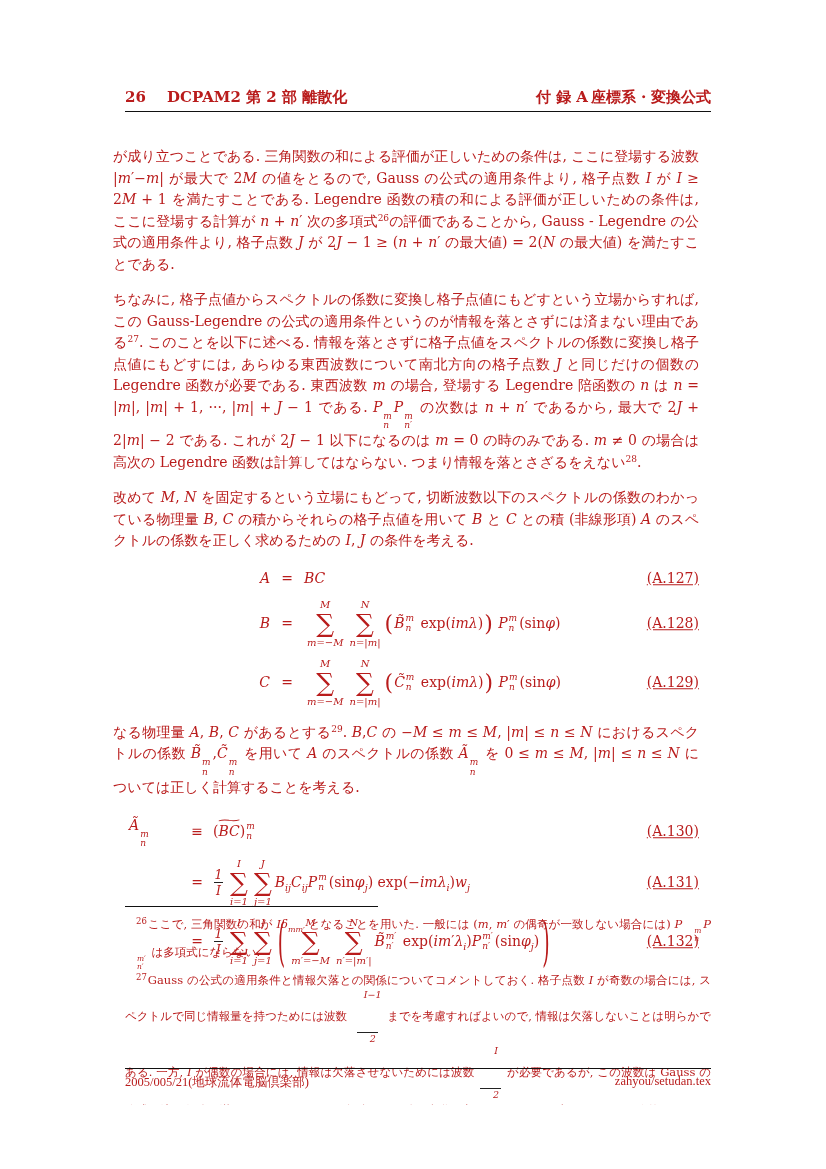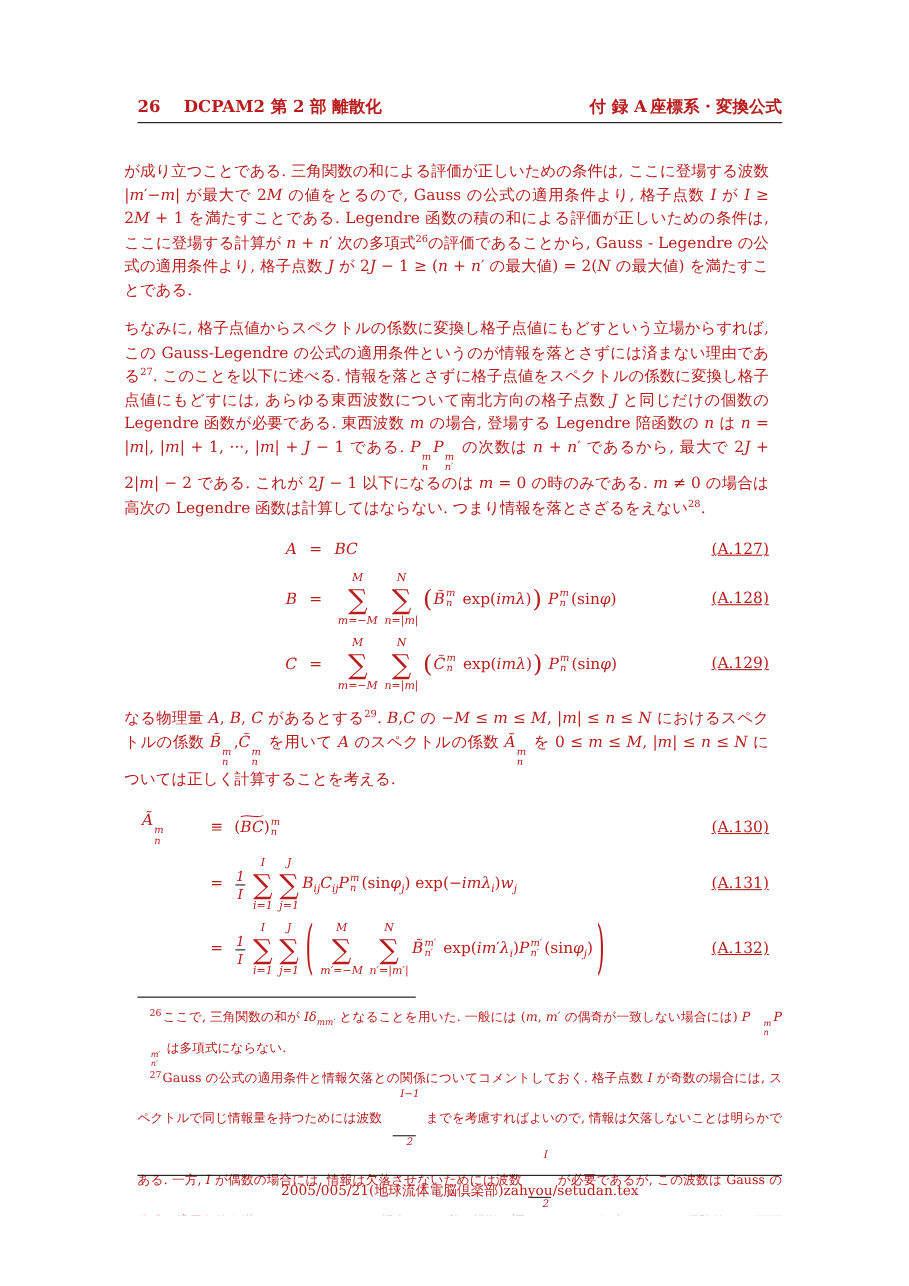--- a/index.html
+++ b/index.html
@@ -74,21 +74,21 @@
   }
   .fnrule{width:253px;border-top:1px solid #111;margin-bottom:8px;}
   .fn{margin:0;text-indent:11px;}
   .fn > sup{font-size:8.5px;vertical-align:4px;line-height:0;margin-right:1px;}
   .fn .ss{font-size:7.5px;vertical-align:-5px;}
   .fn sub{font-size:8px;}
   
   .ftr{
     position:absolute;left:125px;width:586px;top:1068px;
     border-top:1.2px solid #111;padding-top:5px;
-    display:flex;justify-content:center;font-size:12.5px;
+    display:flex;justify-content:space-between;font-size:12.5px;font-family:Liberation Serif, serif;
   }
 </style>
 </head>
 <body>
 
 <div class="sheet">
 
   <div class="hdr">
     <span class="pgnum">26</span>
     <span>DCPAM2 第 2 部 離散化</span>
@@ -100,20 +100,21 @@
 
   <div class="content">
     <p>が成り立つことである. 三角関数の和による評価が正しいための条件は, ここに登場する波数 |<i>m</i>′−<i>m</i>| が最大で 2<i>M</i> の値をとるので, Gauss の公式の適用条件より, 格子点数 <i>I</i> が <i>I</i> ≥ 2<i>M</i> + 1 を満たすことである. Legendre 函数の積の和による評価が正しいための条件は, ここに登場する計算が <i>n</i> + <i>n</i>′ 次の多項式<sup>26</sup>の評価であることから, Gauss - Legendre の公式の適用条件より, 格子点数 <i>J</i> が 2<i>J</i> − 1 ≥ (<i>n</i> + <i>n</i>′ の最大値) = 2(<i>N</i> の最大値) を満たすことである.</p>
     <p>ちなみに, 格子点値からスペクトルの係数に変換し格子点値にもどすという立場からすれば, この Gauss-Legendre の公式の適用条件というのが情報を落とさずには済まない理由である<sup>27</sup>.  このことを以下に述べる. 情報を落とさずに格子点値をスペクトルの係数に変換し格子点値にもどすには, あらゆる東西波数について南北方向の格子点数 <i>J</i> と同じだけの個数の Legendre 函数が必要である. 東西波数 <i>m</i> の場合, 登場する Legendre 陪函数の <i>n</i> は <i>n</i> = |<i>m</i>|, |<i>m</i>| + 1, ···, |<i>m</i>| + <i>J</i> − 1 である. <i>P</i><span class="ss">
           <span>m</span>
           <span>n</span>
         </span><i>P</i><span class="ss">
           <span>m</span>
           <span>n′</span>
         </span> の次数は <i>n</i> + <i>n</i>′ であるから, 最大で 2<i>J</i> + 2|<i>m</i>| − 2 である. これが 2<i>J</i> − 1 以下になるのは <i>m</i> = 0 の時のみである. <i>m</i> ≠ 0 の場合は高次の Legendre 函数は計算してはならない. つまり情報を落とさざるをえない<sup>28</sup>.</p>
+    <p>改めて <i>M</i>, <i>N</i> を固定するという立場にもどって, 切断波数以下のスペクトルの係数のわかっている物理量 <i>B</i>, <i>C</i> の積からそれらの格子点値を用いて <i>B</i> と <i>C</i> との積 (非線形項) <i>A</i> のスペクトルの係数を正しく求めるための <i>I</i>, <i>J</i> の条件を考える.</p>
 
     <div class="eqblock">
       <div class="eqrow">
         <span class="eqlhs"><i>A</i></span>
         <span class="eqrel">=</span>
         <span class="eqrhs">
             <i>BC</i>
           </span>
         <span class="eqtag">(A.127)</span>
       </div>

